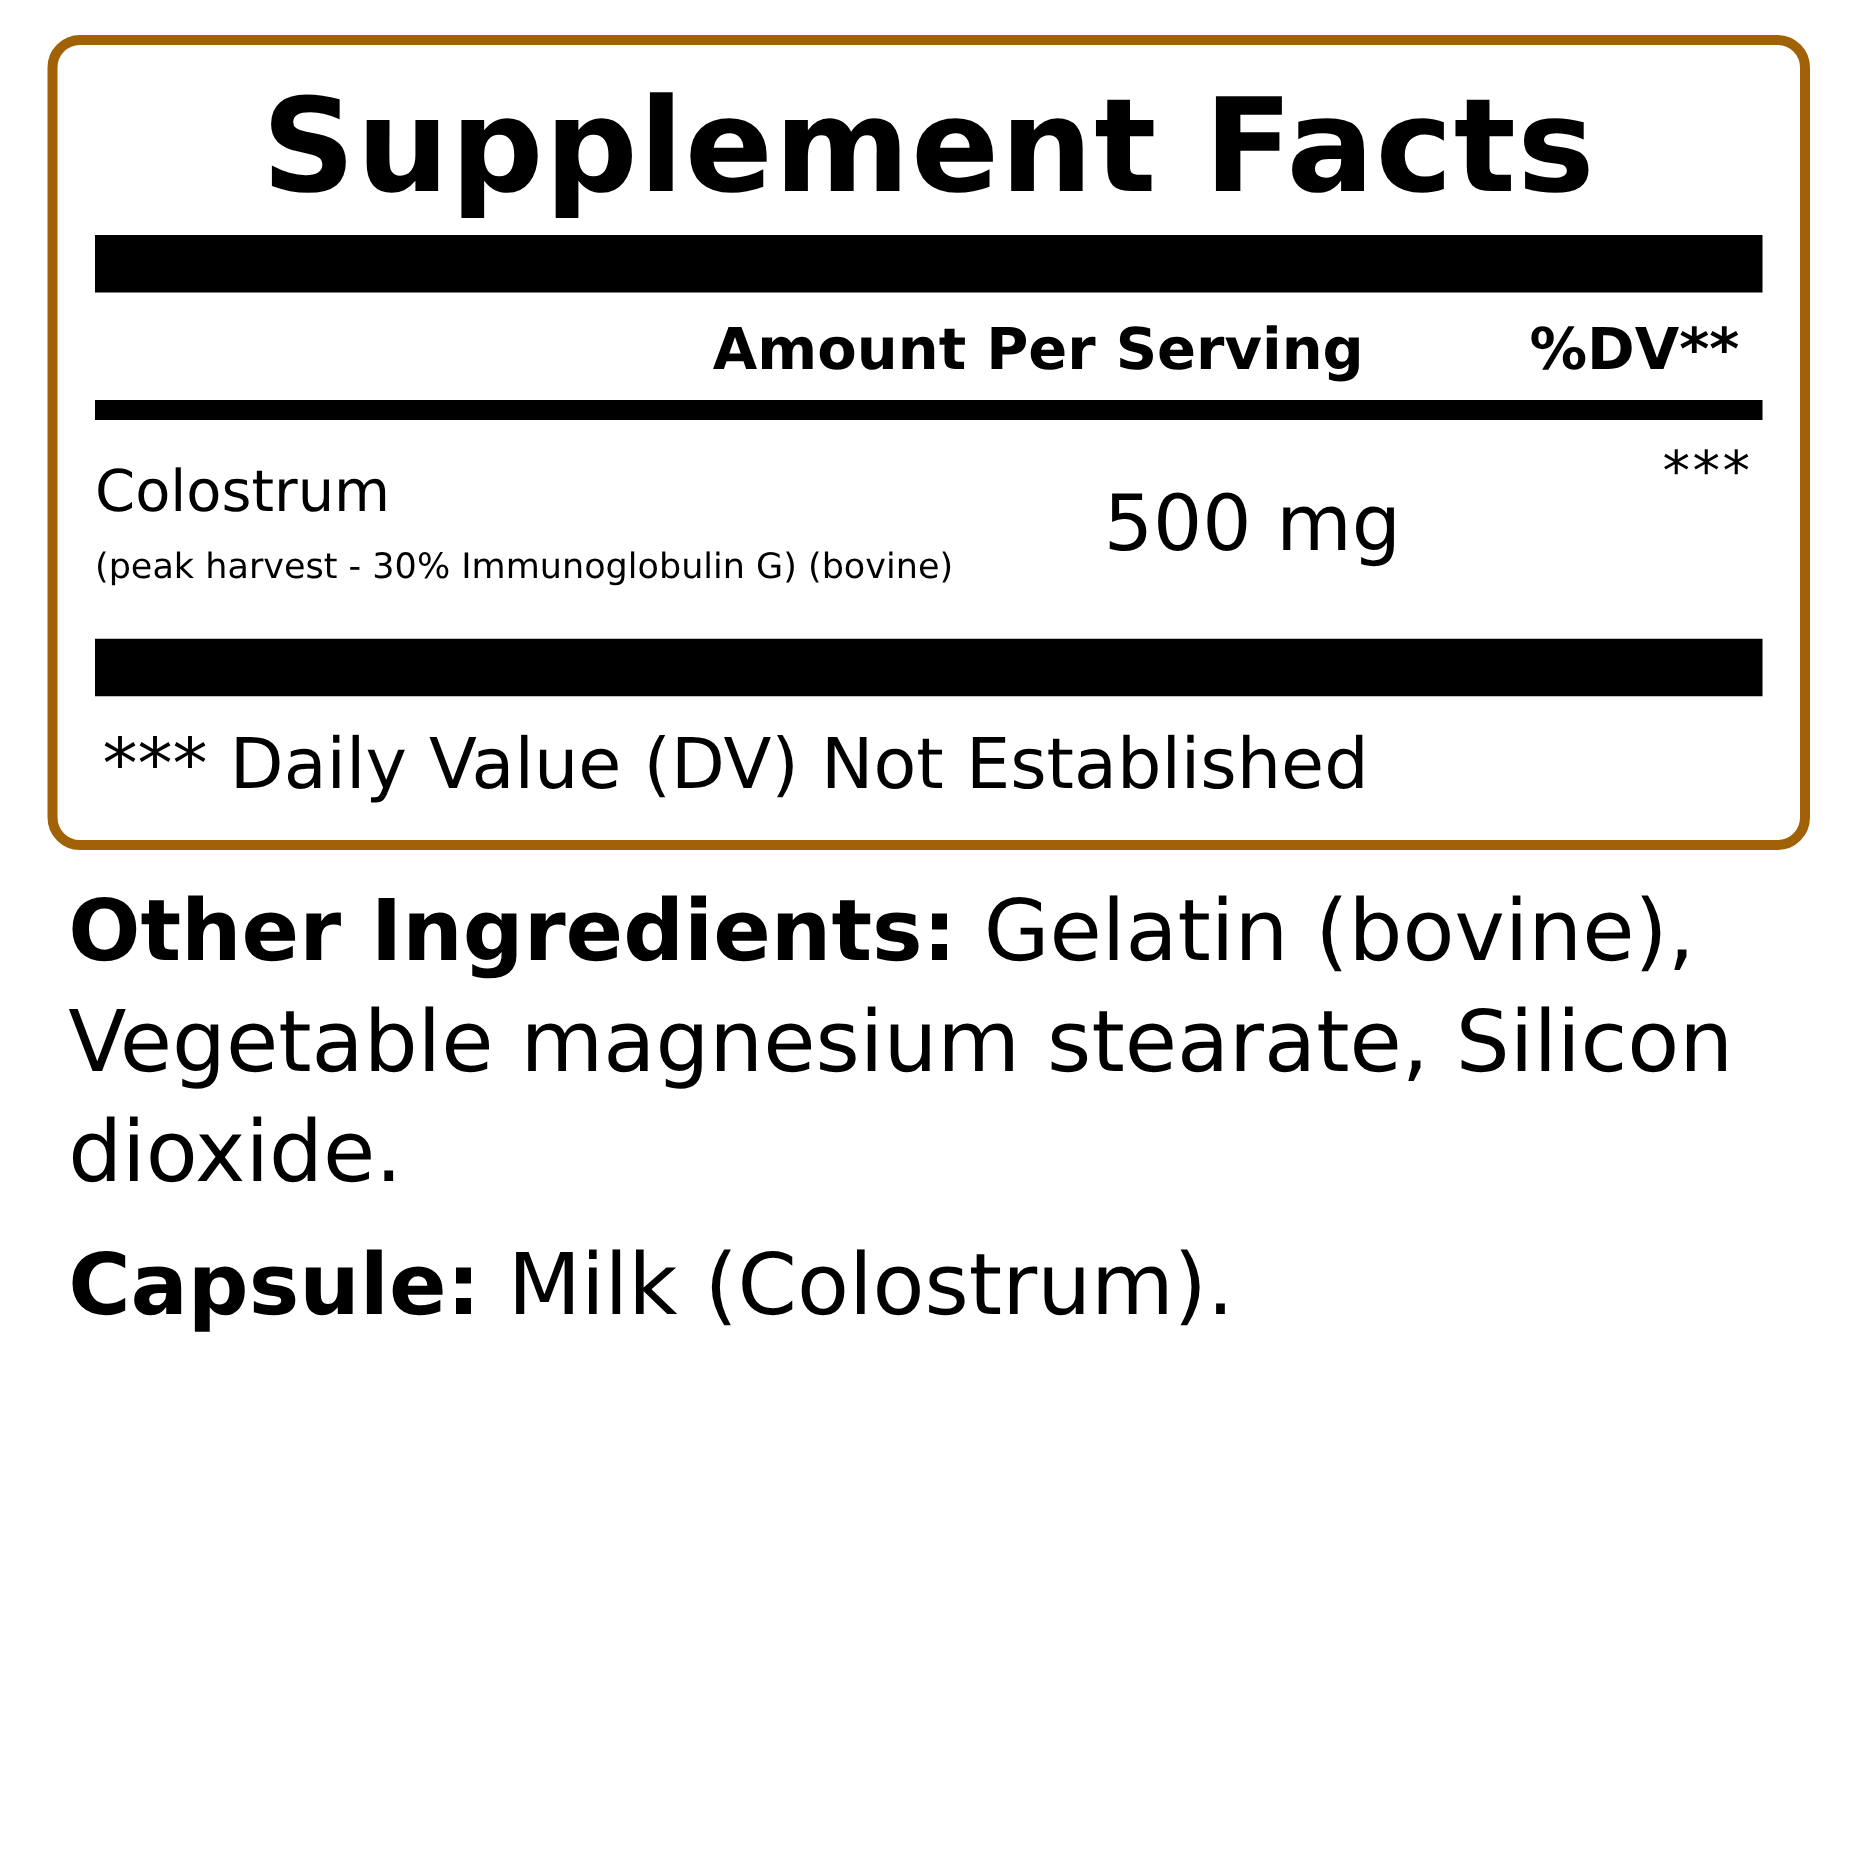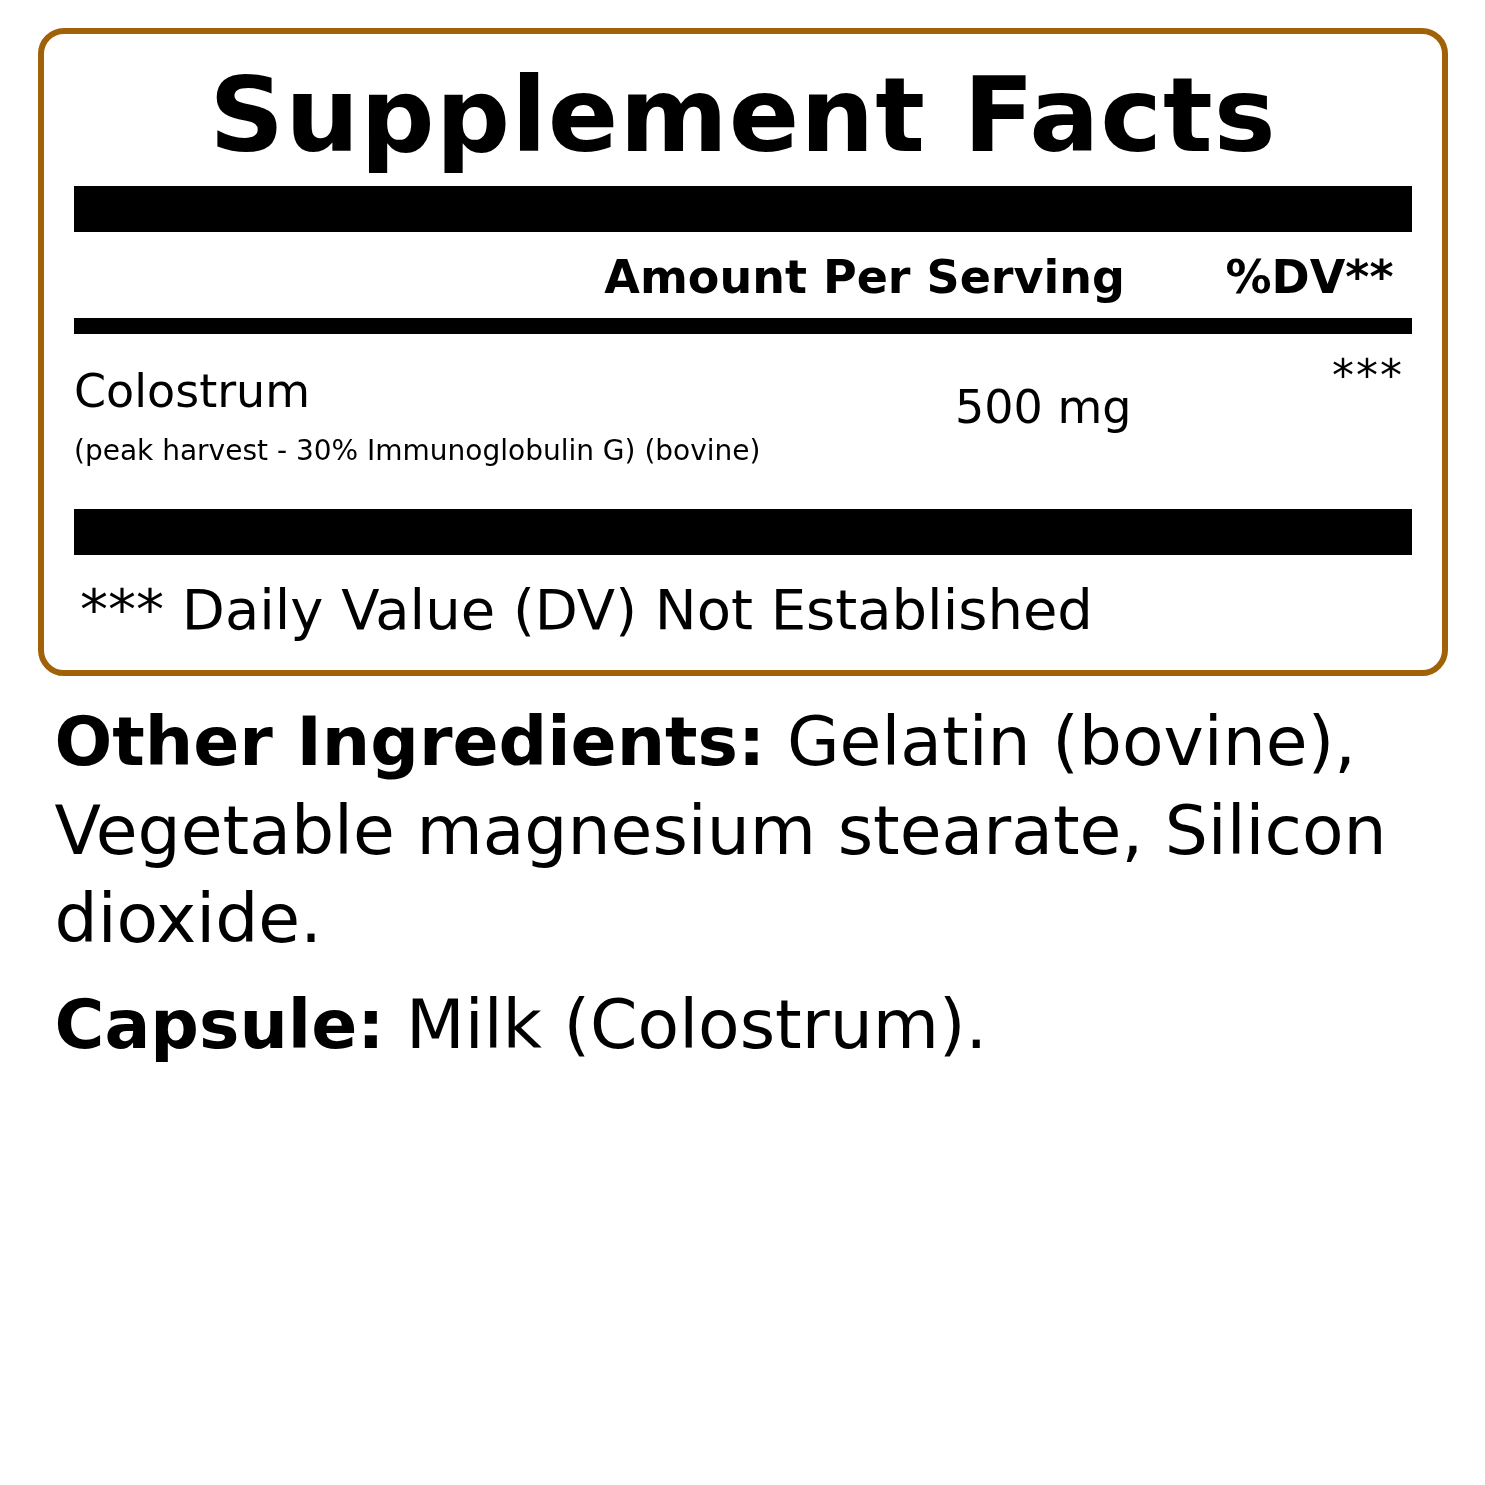--- a/index.html
+++ b/index.html
@@ -18,21 +18,21 @@
   .page {
     position: relative;
     width: 1485px;
     height: 1485px;
     box-sizing: border-box;
     padding: 28px 38px 0 38px;
   }
 
   
   .sf-panel {
-    border: 6px solid #a16207;
+    border: 8px solid #a16207;
     border-radius: 26px;
     box-sizing: border-box;
     padding: 22px 30px 26px 30px;
     width: 1410px;
     margin: 0 auto;
   }
 
   .sf-title {
     font-family: "DejaVu Sans", "Liberation Sans", sans-serif;
     font-weight: 700;
@@ -67,44 +67,44 @@
 
   .amount-row {
     display: flex;
     align-items: flex-end;
     justify-content: flex-end;
     font-weight: 700;
     font-size: 46px;
     padding: 18px 0 14px 0;
   }
   .amount-row .aps {
-    margin-right: 82px;
+    margin-right: 114px;
   }
   .amount-row .dv {
     width: 205px;
     text-align: center;
   }
 
   .nutrient-block {
     position: relative;
     padding: 30px 0 26px 0;
   }
   .nutrient-main {
     display: flex;
     align-items: flex-start;
     font-size: 46px;
   }
   .nutrient-name {
     flex: 0 0 auto;
   }
   .nutrient-amount {
     position: absolute;
-    left: 881px;
+    left: 807px;
     top: 46px;
-    font-size: 46px;
+    font-size: 62px;
   }
   .nutrient-dv {
     position: absolute;
     right: 8px;
     top: 16px;
     font-size: 44px;
     letter-spacing: 2px;
   }
   .nutrient-sub {
     font-size: 28px;

